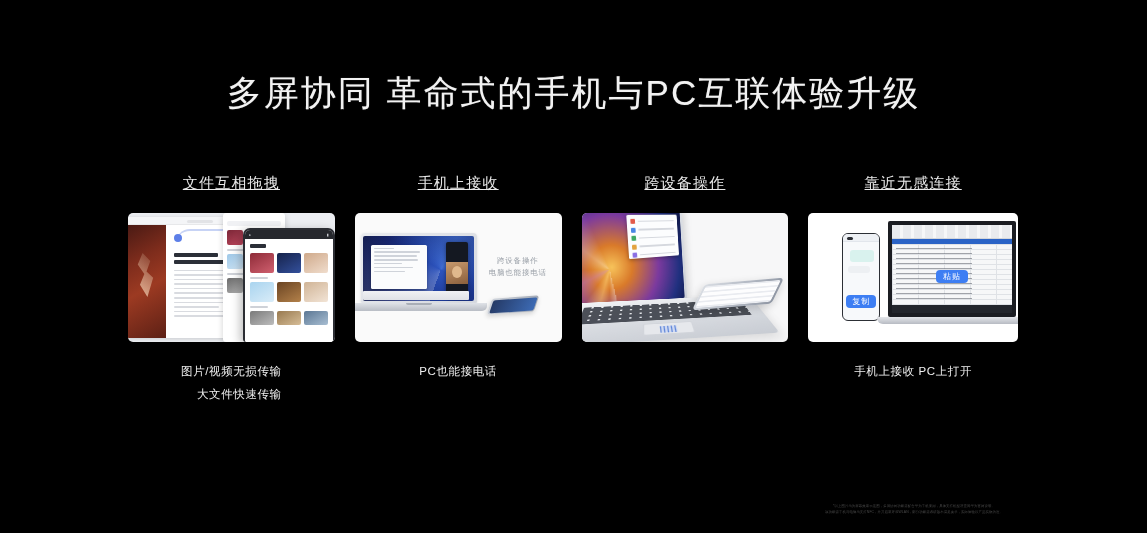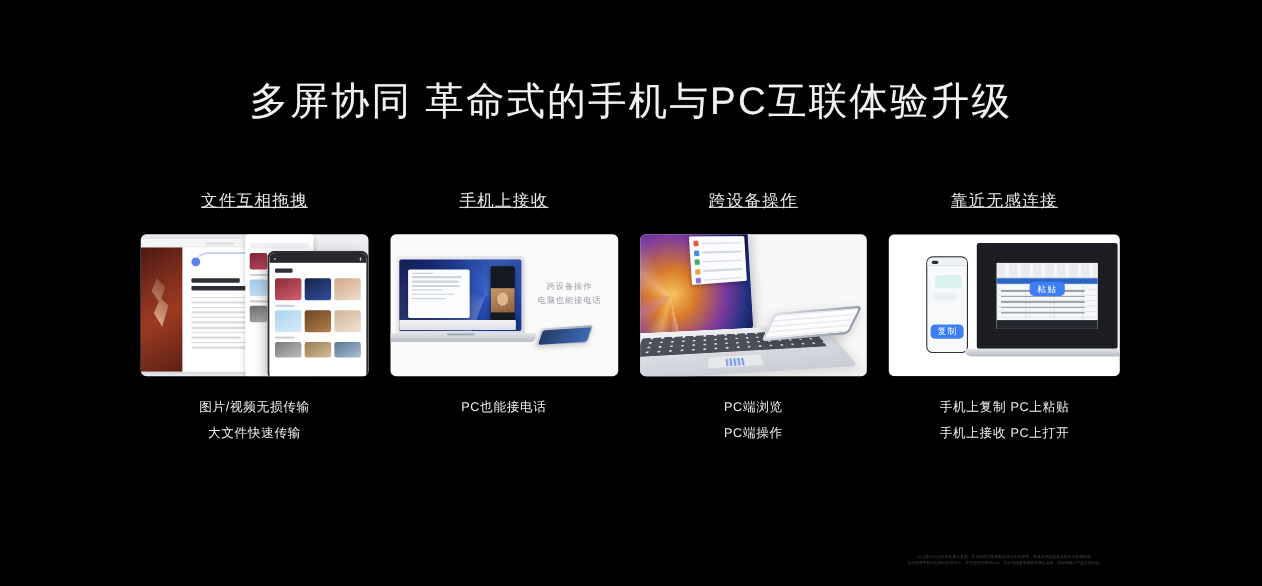--- a/index.html
+++ b/index.html
@@ -34,21 +34,21 @@
     color:#e8e8e8; margin-bottom:21px; white-space:nowrap;text-decoration:underline;
   }
 
   .panel{
     width:100%; height:129px;
     border-radius:5px; overflow:hidden; position:relative;
     background:#f3f4f6;
   }
 
   .caption{
-    margin-top:18px; text-align:center;
+    margin-top:18px; text-align:right;
     font-size:11.5px; line-height:23px; letter-spacing:.6px;
     color:#efefef;
   }
   .caption div{ white-space:nowrap; }
 
   
   .p1{ background:#eceef2; }
   .p1 .lap-screen{
     position:absolute; left:0; top:4px; width:128px; height:121px;
     background:#fff; border-radius:2px 2px 0 0; overflow:hidden;
@@ -247,21 +247,21 @@
     position:absolute; left:50%; transform:translateX(-50%);
     background:#3d7ef3; color:#fff; border-radius:4px;
     display:flex; align-items:center; justify-content:center;
     font-size:8px; letter-spacing:1px;
   }
   .p4 .btn-copy{ bottom:12px; width:30px; height:13px; }
   .p4 .lap4{
     position:absolute; right:2px; top:8px; width:128px; height:108px;
   }
   .p4 .lid4{
-    width:100%; height:96px; background:#1b1d22; border-radius:2px; padding:18px;
+    width:100%; height:96px; background:#1b1d22; border-radius:2px; padding:4px;
   }
   .p4 .sheet{
     width:100%; height:100%; background:#f6f7f8; position:relative; overflow:hidden;
   }
   .p4 .ribbon{
     height:14px;
     background:
       repeating-linear-gradient(90deg,#e9ebee 0 8px,#f6f7f8 8px 11px);
     border-bottom:1px solid #d3d6da;
   }
@@ -449,24 +449,20 @@
           </div>
         </div>
       </div>
       <div class="kb3">
         <div class="keys"></div>
         <div class="trackpad"></div>
       </div>
       <div class="phone3"></div>
     </div>
 
-    <div class="caption">
-      <div>PC端浏览</div>
-      <div>PC端操作</div>
-    </div>
   </div>
 
   <div class="col wide">
     <div class="col-heading">靠近无感连接</div>
 
     <div class="panel p4">
       <div class="ph4">
         <div class="notch"></div>
         <div class="bar"></div>
         <div class="bub"></div>
@@ -482,21 +478,20 @@
             <div class="cells"></div>
             <div class="taskbar"></div>
             <div class="btn btn-paste">粘贴</div>
           </div>
         </div>
         <div class="base4"></div>
       </div>
     </div>
 
     <div class="caption">
-      <div>手机上复制 PC上粘贴</div>
       <div>手机上接收 PC上打开</div>
     </div>
   </div>
 
 </div>
 
 <div class="footnote">
   <div>*以上图片均为屏幕效果示意图，多屏协同功能需配合华为手机使用，具体支持机型请查阅华为官网说明。</div>
   <div>该功能需手机与电脑均支持NFC，并开启蓝牙和WLAN，部分功能需系统版本满足要求，实际体验以产品实物为准。</div>
 </div>

